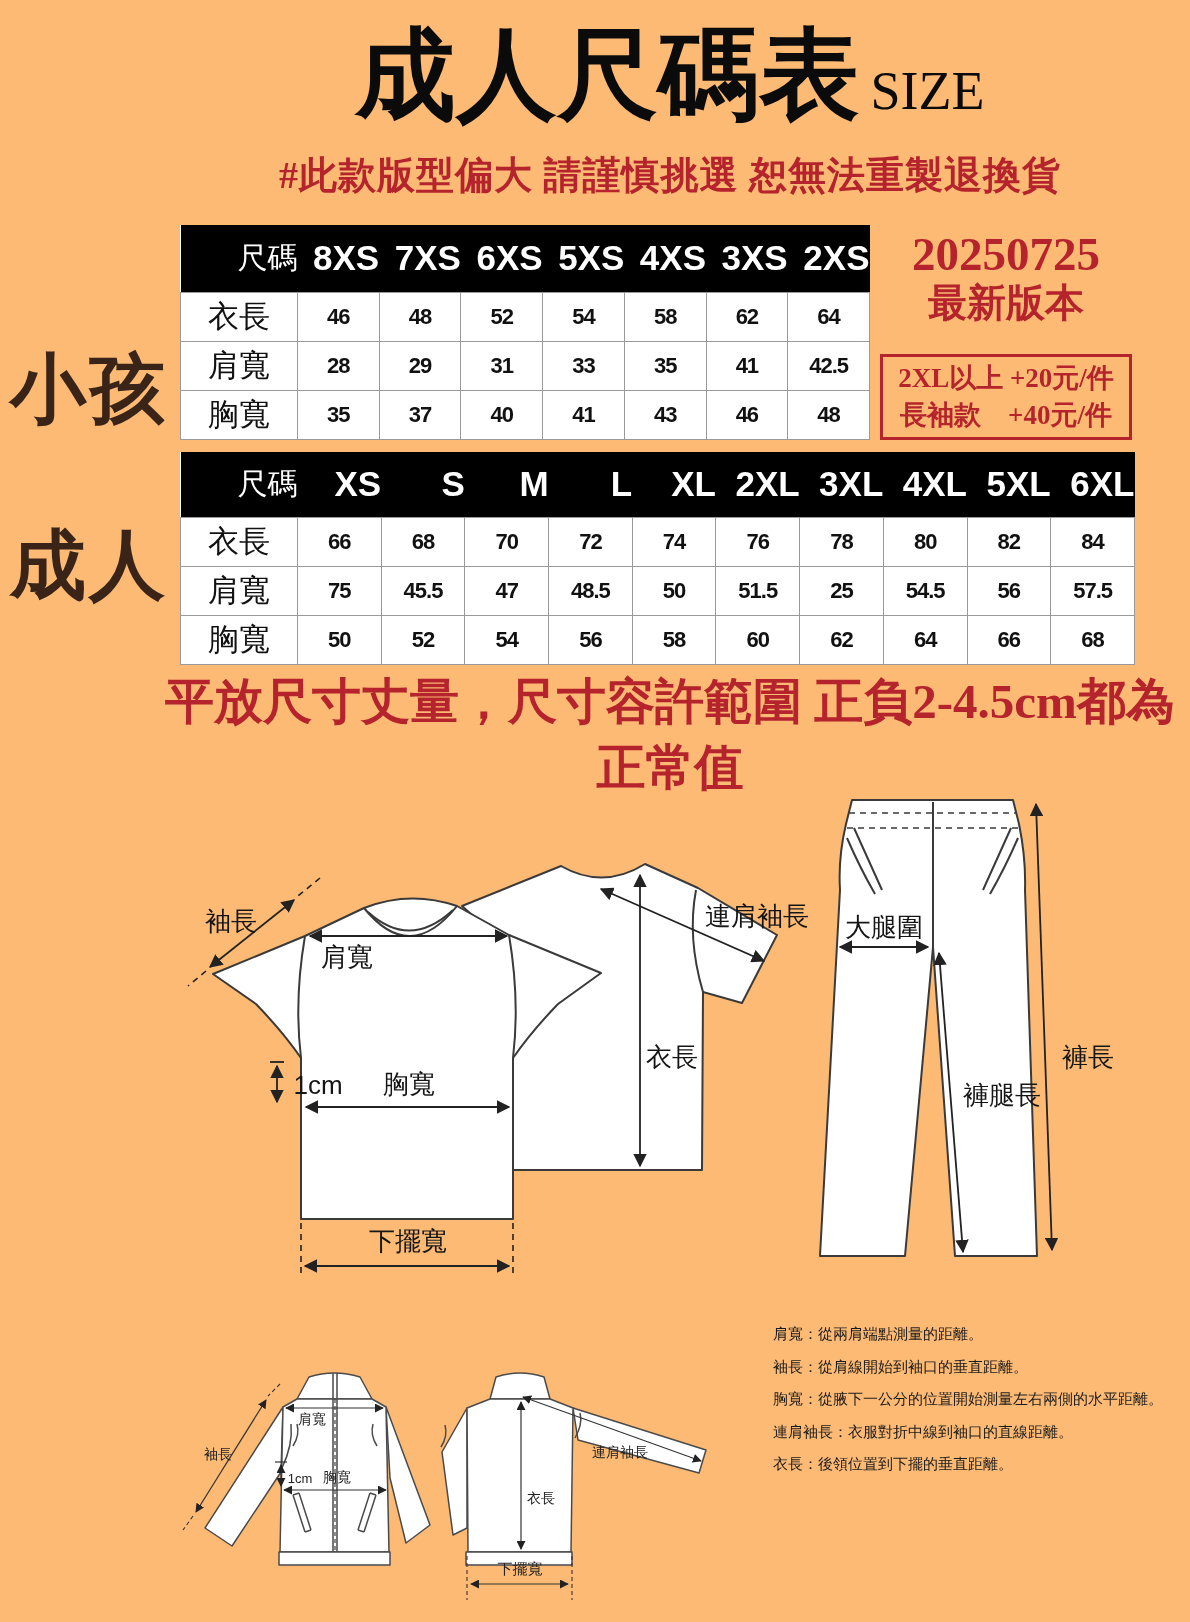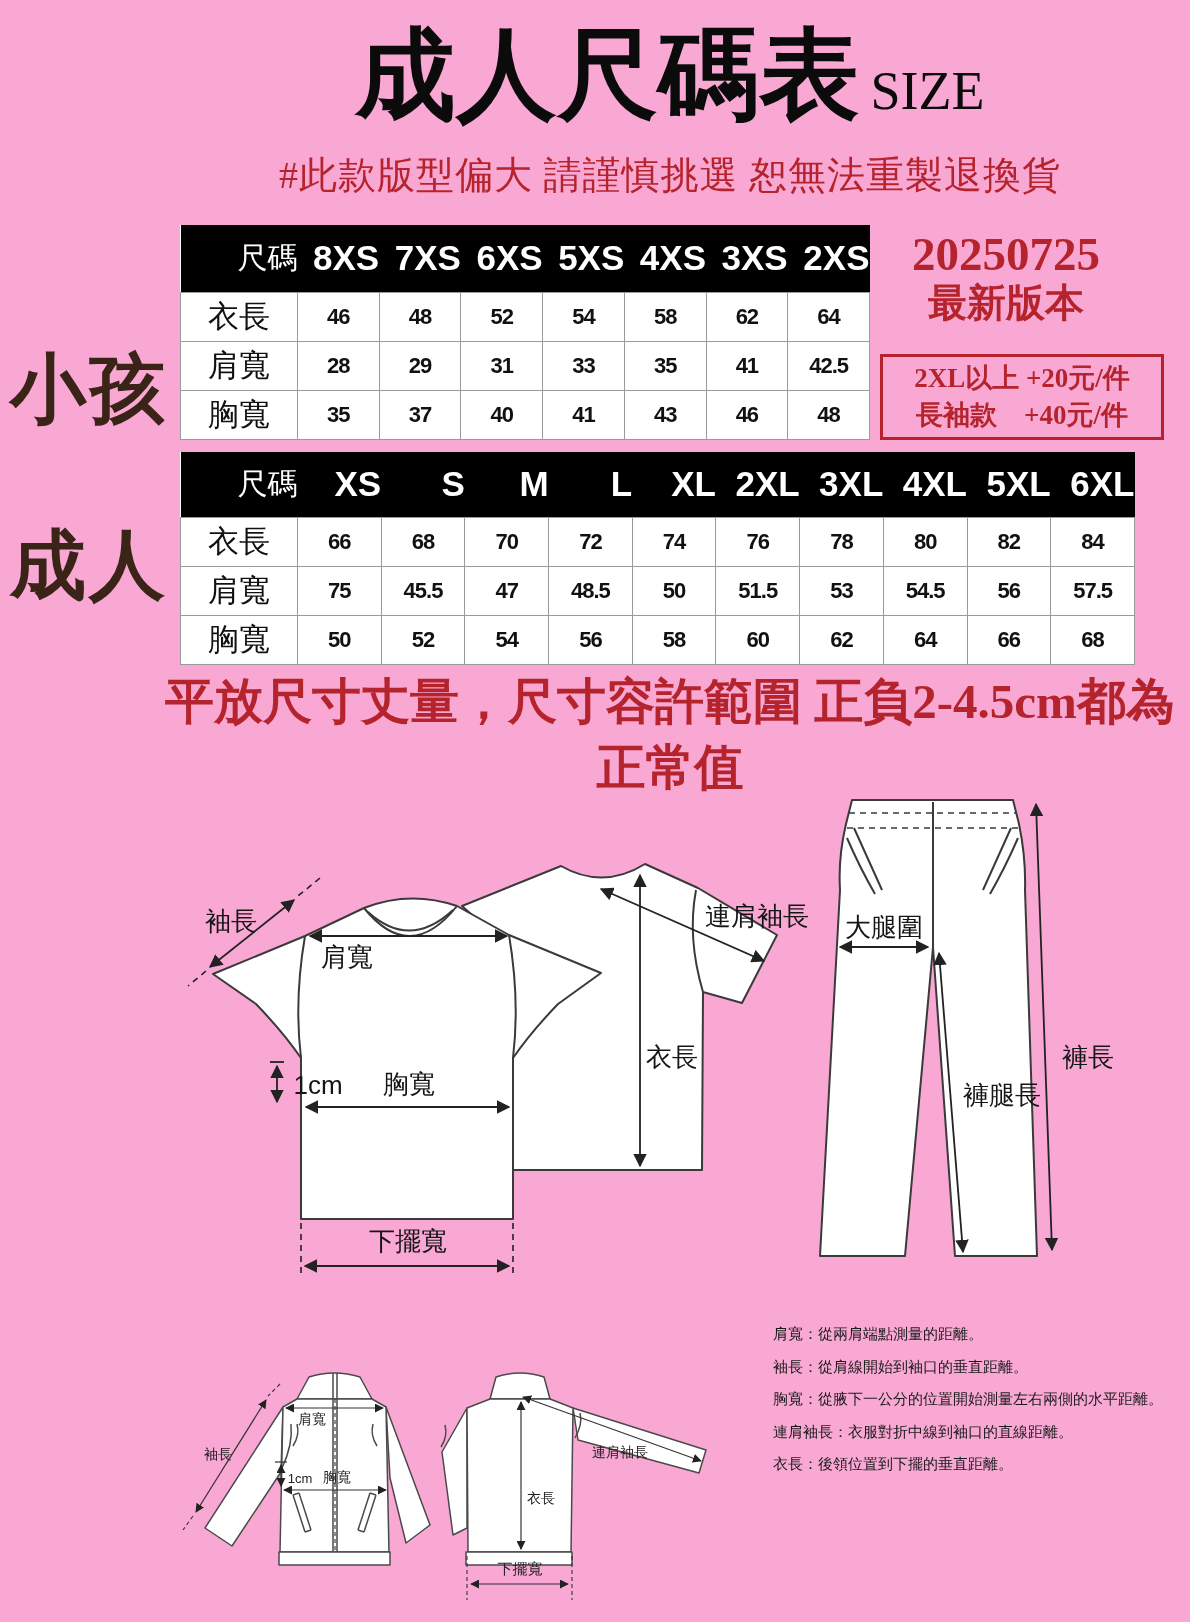--- a/index.html
+++ b/index.html
@@ -1,24 +1,24 @@
 <!DOCTYPE html>
 <html><head>
 <meta charset="utf-8">
 <style>
   html,body{margin:0;padding:0;background:#fff;}
-  .page{position:relative;width:1190px;height:1622px;background:#f9a8d4;overflow:hidden;
+  .page{position:relative;width:1190px;height:1622px;background:#fdba74;overflow:hidden;
         font-family:"Liberation Sans","DejaVu Sans",sans-serif;color:#111;}
   .center-col{position:absolute;left:150px;width:1040px;text-align:center;}
   .title-row{top:20px;white-space:nowrap;}
   .main-title{font-family:"Liberation Serif","DejaVu Serif",serif;font-weight:bold;
               font-size:100px;line-height:112px;color:#0b0b0b;letter-spacing:1px;}
   .size-en{font-family:"Liberation Serif","DejaVu Serif",serif;font-size:54px;color:#0b0b0b;
            margin-left:10px;}
-  .warning{top:150px;font-family:"Liberation Serif","DejaVu Serif",serif;font-weight:normal;
+  .warning{top:150px;font-family:"Liberation Serif","DejaVu Serif",serif;font-weight:bold;
            font-size:38px;color:#b5242c;letter-spacing:1px;}
   .section-label{position:absolute;left:10px;font-family:"Liberation Serif","DejaVu Serif",serif;
            font-weight:bold;font-size:76px;color:#3a2418;letter-spacing:3px;line-height:1;}
   .kids-label{top:303px;margin-top:48px;}
   .adults-label{top:527px;}
 
   table.size-table{position:absolute;border-collapse:collapse;table-layout:fixed;background:#fff;}
   table.size-table th{background:#000;color:#fff;border:0;text-align:right;padding:0;}
   table.size-table td{border:1px solid #9a9a9a;text-align:center;padding:0;}
   th.corner{font-family:"Liberation Serif","DejaVu Serif",serif;font-weight:normal;font-size:30px;}
@@ -31,21 +31,21 @@
   .adults-table{left:180px;top:452px;width:955px;}
   .adults-table tr.head{height:65px;}
   .adults-table tr.r{height:49px;}
 
   .version{position:absolute;left:878px;top:228px;width:256px;text-align:center;
            font-family:"Liberation Serif","DejaVu Serif",serif;font-weight:bold;color:#b5242c;}
   .version-date{font-size:47px;line-height:52px;}
   .version-label{font-size:39px;line-height:46px;}
   .surcharge-box{position:absolute;left:880px;top:354px;width:246px;border:3px solid #b5242c;
            text-align:center;font-family:"Liberation Serif","DejaVu Serif",serif;font-weight:bold;
-           color:#b5242c;font-size:27px;line-height:37px;padding:3px 16px;}
+           color:#b5242c;font-size:27px;line-height:37px;padding:3px 0;}
   .note{top:662px;font-family:"Liberation Serif","DejaVu Serif",serif;font-weight:bold;
         font-size:49px;color:#b5242c;margin-top:7px;}
 
   svg.diagrams{position:absolute;left:0;top:0;pointer-events:none;}
   .garment{stroke:#3a3a3a;stroke-width:2;fill:#fff;stroke-linejoin:round;}
   .gline{stroke:#3a3a3a;stroke-width:2;fill:none;}
   .gdash{stroke:#3a3a3a;stroke-width:1.6;fill:none;stroke-dasharray:6 5;}
   .dim{stroke:#222;stroke-width:1.8;fill:none;}
   .dimdash{stroke:#222;stroke-width:1.6;fill:none;stroke-dasharray:6 5;}
   .jgarment{stroke:#4a4a4a;stroke-width:1.5;fill:#fff;stroke-linejoin:round;}
@@ -179,21 +179,21 @@
       <td class="num">84</td>
     </tr>
     <tr class="r">
       <td class="rlabel">肩寬</td>
       <td class="num">75</td>
       <td class="num">45.5</td>
       <td class="num">47</td>
       <td class="num">48.5</td>
       <td class="num">50</td>
       <td class="num">51.5</td>
-      <td class="num">53</td>
+      <td class="num">25</td>
       <td class="num">54.5</td>
       <td class="num">56</td>
       <td class="num">57.5</td>
     </tr>
     <tr class="r">
       <td class="rlabel">胸寬</td>
       <td class="num">50</td>
       <td class="num">52</td>
       <td class="num">54</td>
       <td class="num">56</td>

